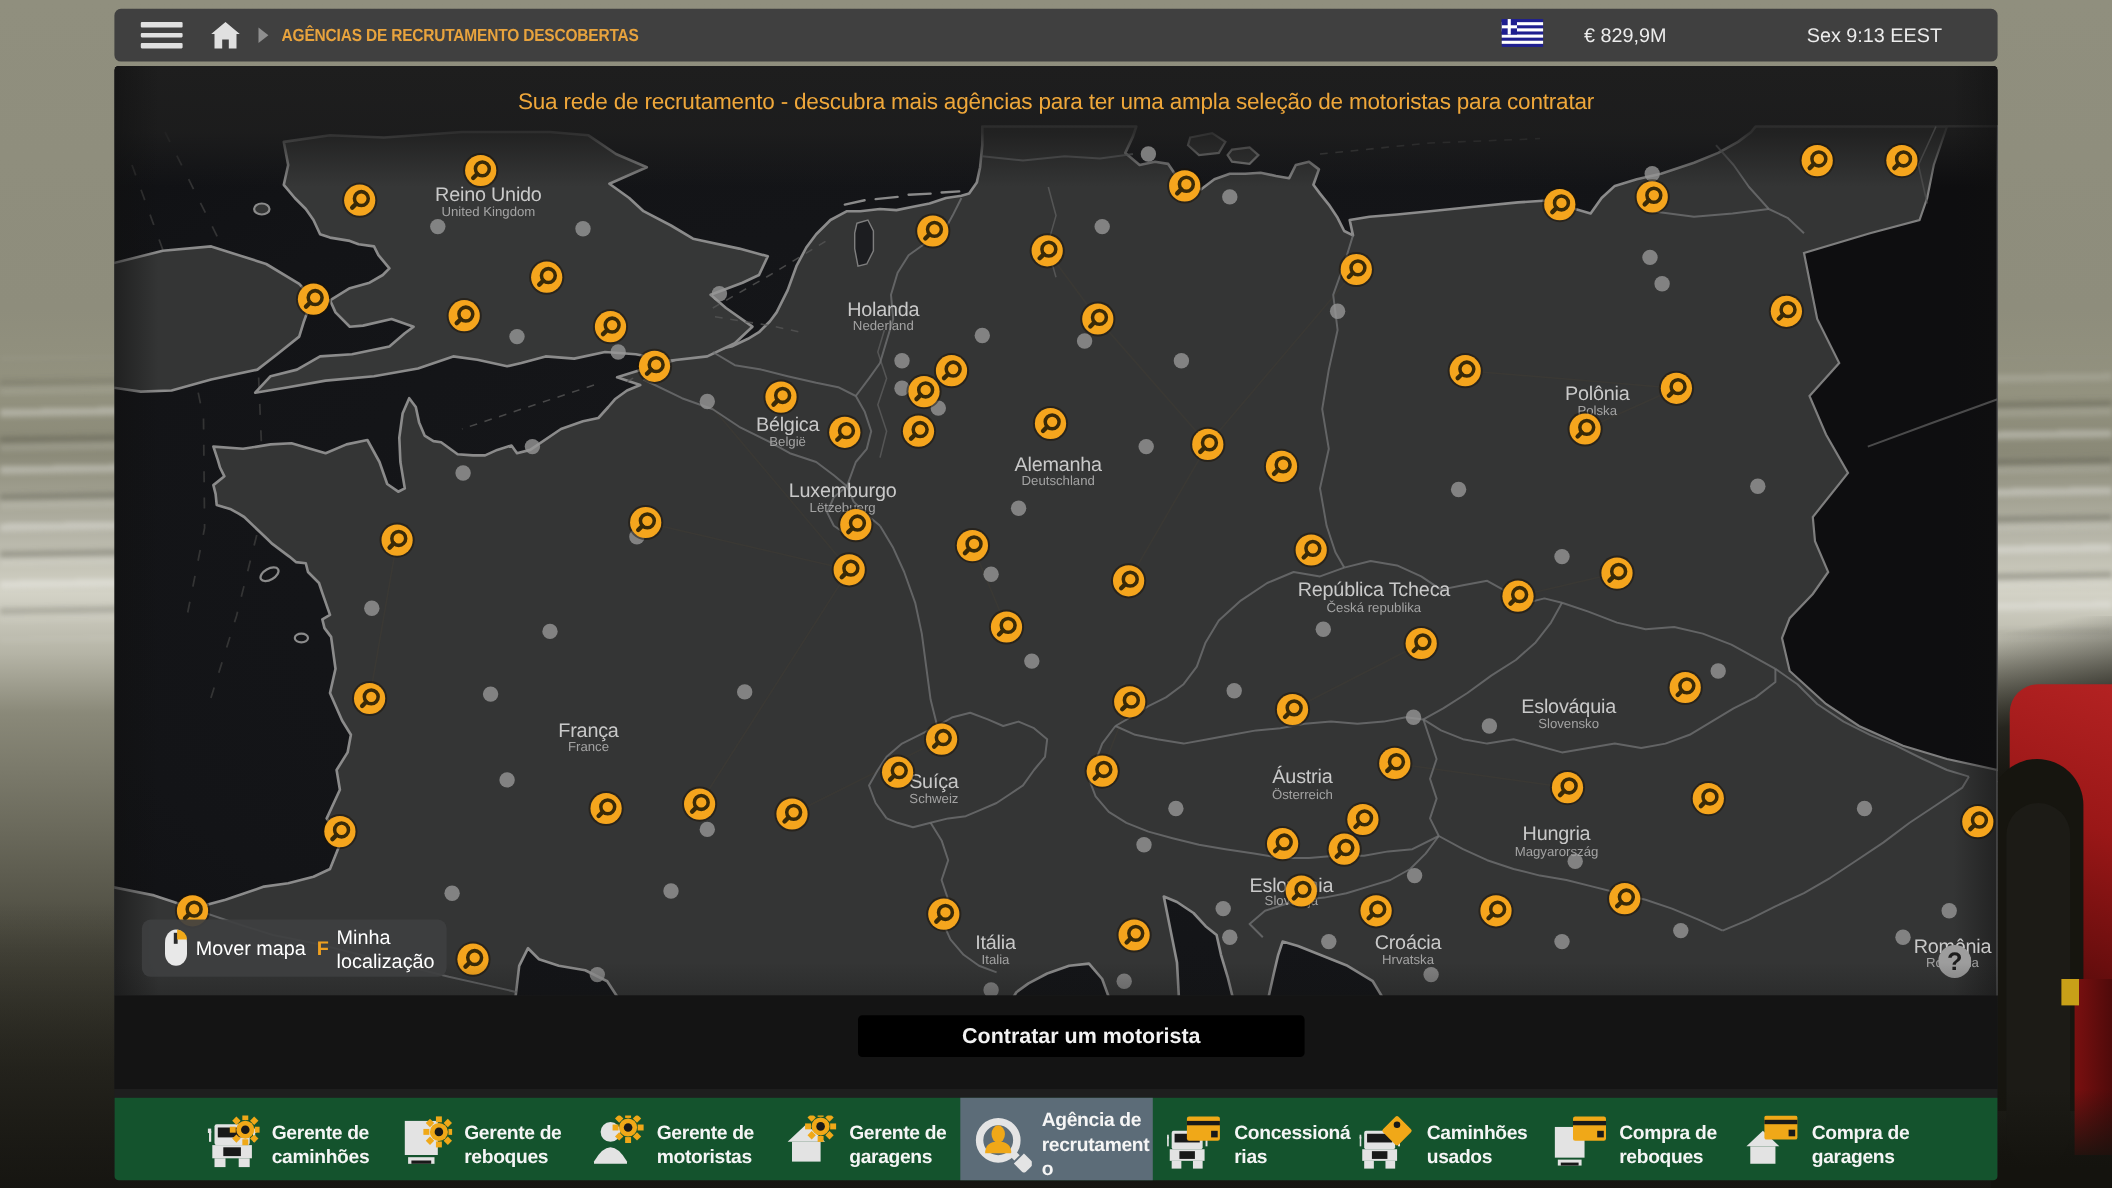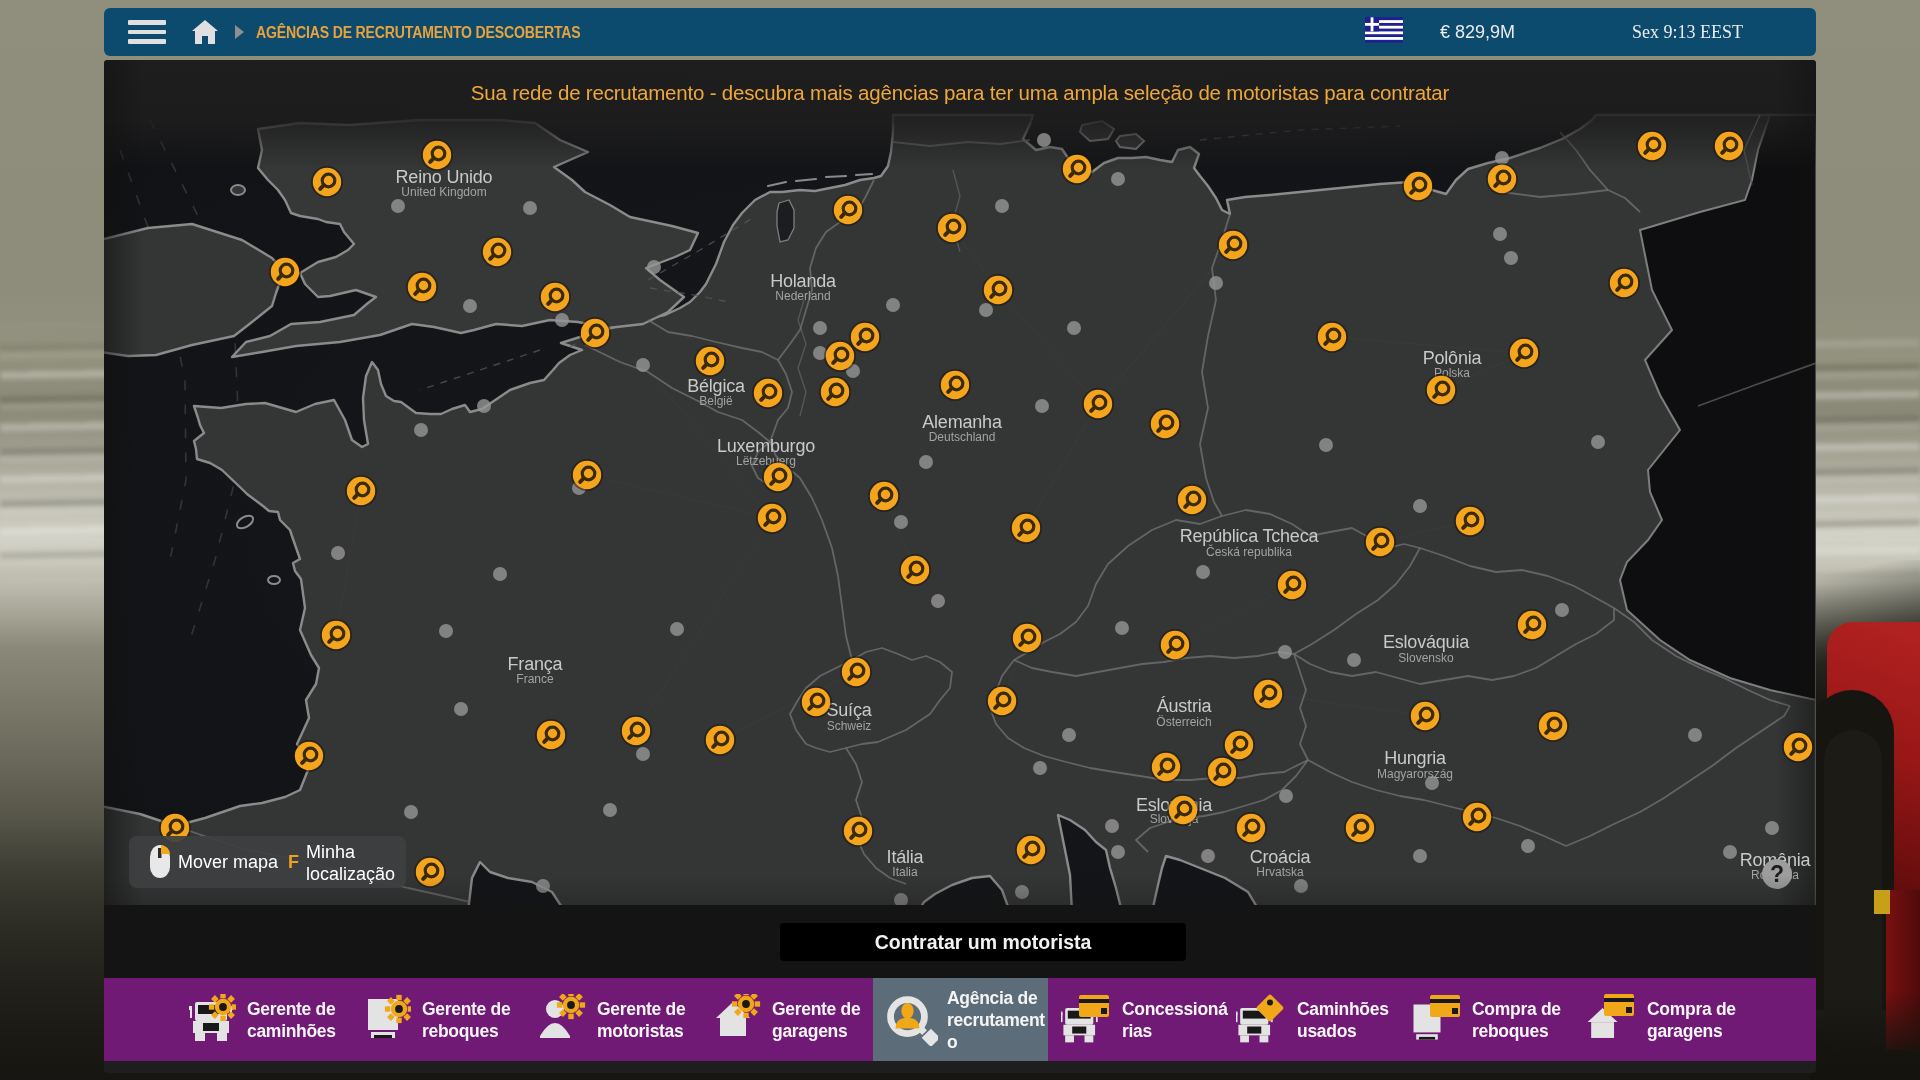--- a/index.html
+++ b/index.html
@@ -18,54 +18,54 @@
  linear-gradient(200deg,#b32222 0%,#9a1717 40%,#6a0e0e 75%,#420909 100%);
  border-radius:26px 0 0 14px;}
 #truck .arch{position:absolute;right:26px;top:130px;width:84px;height:320px;background:#16150f;
  border-radius:42px 42px 0 0;}
 #truck .tire{position:absolute;right:38px;top:170px;width:58px;height:330px;background:#1c1b16;border-radius:29px;}
 #truck .red2{position:absolute;right:0;top:330px;width:34px;height:160px;background:
  linear-gradient(90deg,#7a1010,#4f0a0a);}
 #truck .yellow{position:absolute;right:30px;top:330px;width:16px;height:24px;background:#c8a018;}
 #truck .bot{position:absolute;right:0;top:430px;width:110px;height:90px;background:
  linear-gradient(180deg,rgba(22,21,16,0) 0%,#14130e 80%);}
-#topbar{position:absolute;left:104px;top:8px;width:1712px;height:48px;background:#0c4a6e;border-radius:6px;}
+#topbar{position:absolute;left:104px;top:8px;width:1712px;height:48px;background:#404040;border-radius:6px;}
 #panel{position:absolute;left:104px;top:60px;width:1712px;height:1013px;background:#1e1e1e;border-radius:4px;overflow:hidden;}
 #map{position:absolute;left:0;top:0;width:1712px;height:845px;display:block;}
 #title{position:absolute;left:0;top:21px;width:1712px;text-align:center;color:#efa73a;
  font-size:20.5px;font-weight:500;letter-spacing:-0.2px;}
 #mapbottom{position:absolute;left:0;top:815px;width:1712px;height:115px;
  background:linear-gradient(180deg,rgba(20,20,20,0) 0%,rgba(20,20,20,0.55) 55%,#151515 85%);}
 #substrip{position:absolute;left:0;top:845px;width:1712px;height:85px;background:#141414;}
 #hirebtn{position:absolute;left:676px;top:863px;width:406px;height:38px;background:#000000;
  border-radius:4px;color:#f2f2f2;font-size:19.5px;font-weight:700;text-align:center;line-height:38px;}
 #overlay{position:absolute;left:25px;top:776px;width:277px;height:52px;background:rgba(62,63,64,0.92);
  border-radius:8px;color:#fff;}
 #overlay .mouse{position:absolute;left:18px;top:7px;}
 #overlay .t1{position:absolute;left:49px;top:16px;font-size:18px;color:#fff;}
 #overlay .f{position:absolute;left:159px;top:16px;font-size:18px;font-weight:700;color:#efa020;}
 #overlay .t2{position:absolute;left:177px;top:5px;font-size:18px;line-height:22px;color:#fff;}
-#navbar{position:absolute;left:0;top:918px;width:1712px;height:83px;background:#701a75;}
+#navbar{position:absolute;left:0;top:938px;width:1712px;height:83px;background:#14532d;}
 .nitem{position:absolute;top:0;height:83px;width:175px;}
 .nitem.sel{background:#5c6c78;}
 .nicon{position:absolute;left:13px;top:16px;}
 .ntxt{position:absolute;left:74px;top:8px;width:108px;font-size:17.5px;letter-spacing:-0.3px;line-height:22px;white-space:nowrap;
  font-weight:700;color:#f5f5f5;display:flex;flex-direction:column;justify-content:center;height:68px;}
 #crumb{position:absolute;left:152px;top:0;height:48px;line-height:49px;color:#e8a33d;
  font-size:16px;font-weight:700;letter-spacing:-0.2px;transform:scaleX(0.88);transform-origin:0 50%;}
 #crumbarrow{position:absolute;left:131px;top:17px;width:0;height:0;
  border-left:9px solid #8f8f8f;border-top:7px solid transparent;border-bottom:7px solid transparent;}
 #burger{position:absolute;left:24px;top:12px;width:38px;height:24px;}
 #burger div{height:4.5px;background:#e0e0e0;margin-bottom:5px;border-radius:1px;}
 #homeic{position:absolute;left:86px;top:10px;}
 #flag{position:absolute;left:1261px;top:8px;width:38px;height:28px;}
 #money{position:absolute;left:1336px;top:0;width:180px;height:48px;line-height:49px;
  color:#ececec;font-size:18px;}
-#clock{position:absolute;left:1528px;top:0;width:144px;height:48px;line-height:49px;text-align:left;
- color:#ececec;font-size:18px;white-space:nowrap;font-family:Liberation Serif, serif;}
+#clock{position:absolute;left:1528px;top:0;width:144px;height:48px;line-height:49px;text-align:center;
+ color:#ececec;font-size:18px;white-space:nowrap;}
 </style></head>
 <body>
 <div id="bg"></div>
 <div id="truck">
     <div class="dark"></div>
     <div class="cab"></div>
     <div class="arch"></div>
     <div class="tire"></div>
     <div class="red2"></div>
     <div class="yellow"></div>

